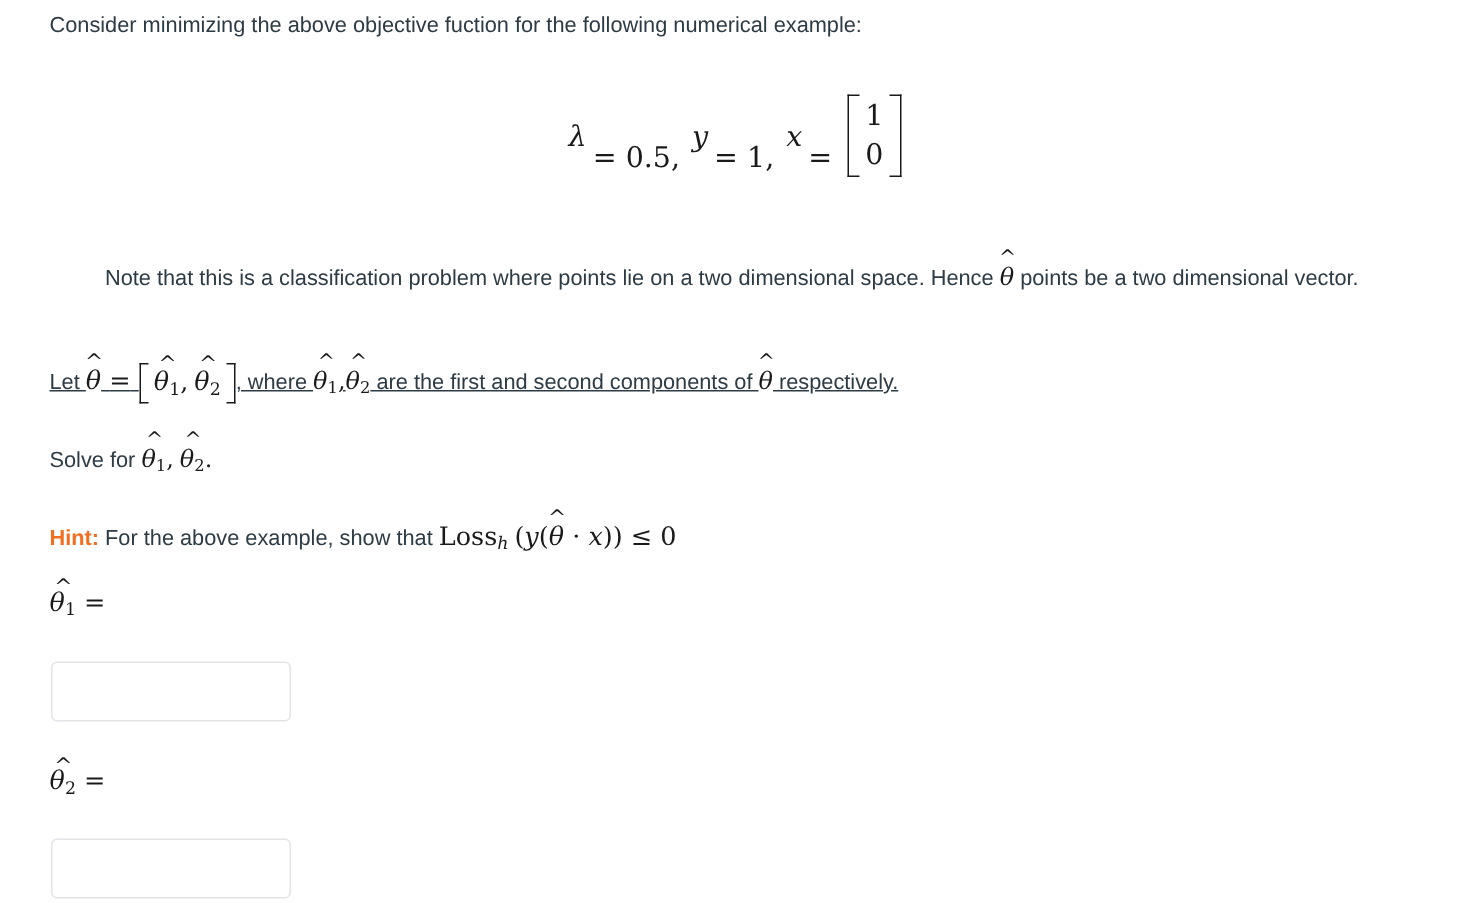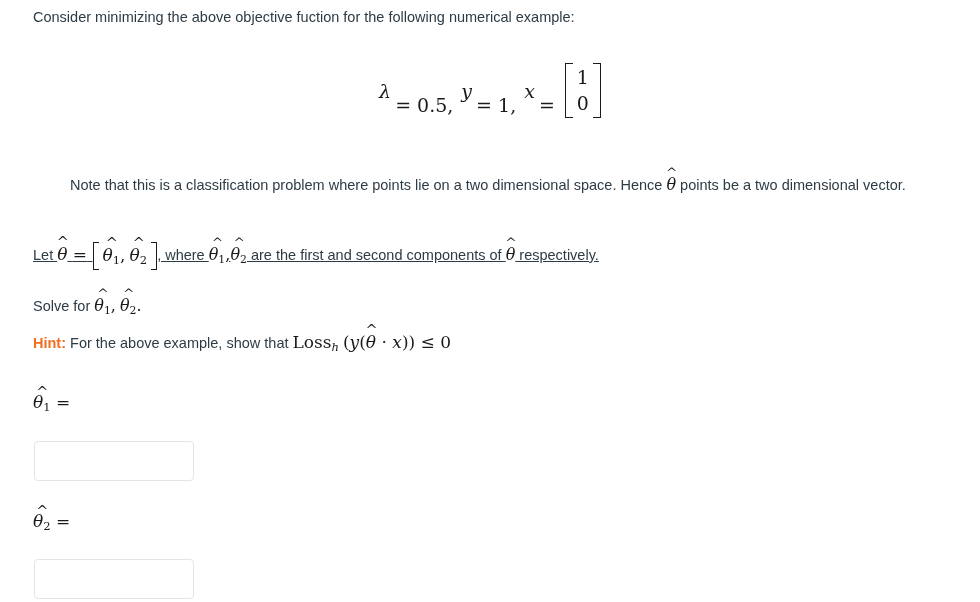--- a/index.html
+++ b/index.html
@@ -96,21 +96,21 @@
   
   .solveline {
     position: absolute;
     left: 33px;
     top: 294px;
   }
   
   .hintline {
     position: absolute;
     left: 33px;
-    top: 330px;
+    top: 346px;
     white-space: nowrap;
   }
   .hint-label {
     color: #f26f21;
     font-weight: bold;
   }
   
   .ans-label-1 {
     position: absolute;
     left: 33px;

